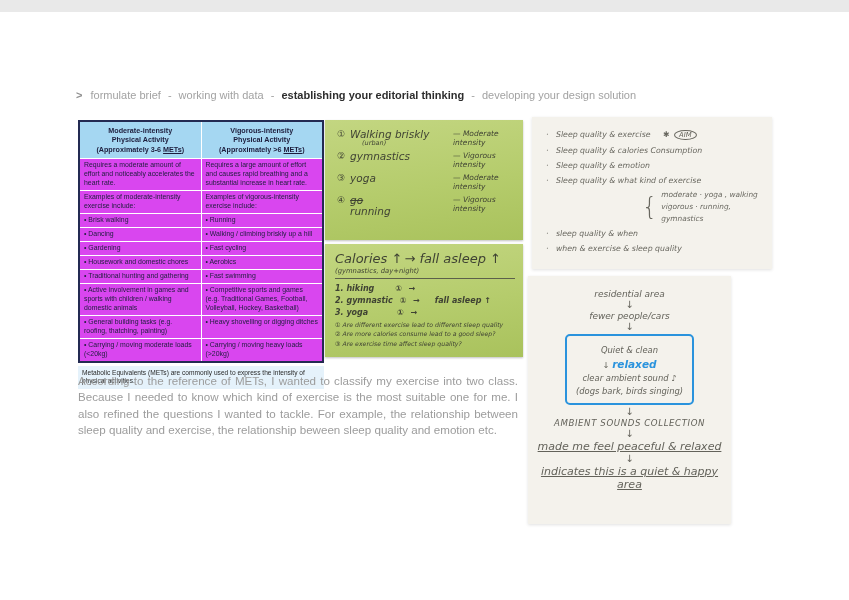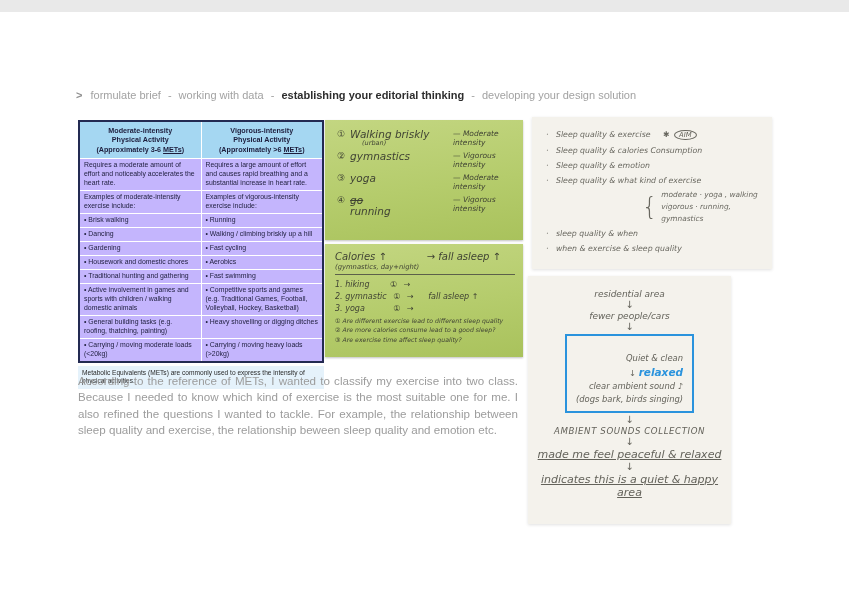--- a/index.html
+++ b/index.html
@@ -8,46 +8,46 @@
 
   
   .breadcrumb{position:absolute;left:76px;top:77px;font-size:11px;color:#a2a2a2;white-space:nowrap;}
   .bc-prefix{color:#8f8f8f;font-weight:bold;margin-right:5px;}
   .bc-sep{margin:0 4px;color:#a2a2a2;}
   .bc-item{color:#a2a2a2;}
   .bc-active{color:#2d2d2d;font-weight:bold;}
 
   
   .mets-wrap{position:absolute;left:78px;top:108px;width:246px;}
-  table.mets{width:100%;border-collapse:collapse;background:#c4b5fd;border:2px solid #232a52;
+  table.mets{width:100%;border-collapse:collapse;background:#d946ef;border:2px solid #232a52;
              font-size:6.9px;color:#1d1d3c;line-height:1.3;table-layout:fixed;}
   table.mets td{border:1px solid #ffffff;padding:2px 4px;vertical-align:top;}
   table.mets tr.hdr td{background:#a5d7f2;text-align:center;font-weight:bold;padding:4px 2px;font-size:7.2px;}
   .mets-link{text-decoration:underline;text-align:right;}
   .mets-footnote{margin-top:3px;background:#e5f2fb;color:#2a2a2a;font-size:6.6px;line-height:1.35;
                  padding:3px 4px;}
 
   
   .gnote{position:absolute;width:198px;box-sizing:border-box;
          background:linear-gradient(172deg,#c3d681 0%,#b5cc6c 55%,#a9c25c 100%);
          box-shadow:0 1px 2px rgba(0,0,0,.25);
          font-family:"DejaVu Sans",sans-serif;font-style:italic;color:#3f4233;}
   .gnote1{left:325px;top:108px;height:120px;padding:9px 8px 4px 12px;}
   .gnote2{left:325px;top:232px;height:113px;padding:7px 8px 4px 10px;}
   .n1-row{display:flex;align-items:flex-start;margin-bottom:4px;}
   .n1-num{font-size:9px;margin-right:5px;font-style:normal;}
   .n1-name{font-size:10.5px;flex:1;line-height:1.05;}
   .n1-sub{display:block;font-size:6.5px;margin-left:12px;}
   .n1-int{width:62px;font-size:7.5px;line-height:1.2;}
   .struck{text-decoration:line-through;}
-  .n2-head{display:flex;font-size:10px;}
+  .n2-head{display:flex;font-size:13px;}
   .n2-head .sp{flex:1;}
   .n2-sub{font-size:6.8px;margin-top:1px;}
   .n2-rule{border:none;border-top:1px solid #5c604a;margin:3px 0 5px 0;}
-  .n2-li{font-size:8px;margin-bottom:3px;}
+  .n2-li{font-size:8px;margin-bottom:3px;font-weight:bold;}
   .n2-li .mk{font-style:normal;margin:0 4px;}
   .n2-q{font-size:6.2px;line-height:1.5;}
   .n2-q .mk{font-style:normal;margin-right:2px;}
 
   
   .paper{position:absolute;background:#f4f2ec;box-shadow:0 1px 3px rgba(0,0,0,.12);
          font-family:"DejaVu Sans",sans-serif;font-style:italic;color:#68675f;}
   .paper1{left:532px;top:105px;width:240px;height:152px;box-sizing:border-box;padding:13px 8px 6px 14px;}
   .p1-line{font-size:7.8px;margin-bottom:6px;white-space:nowrap;}
   .p1-bullet{margin-right:5px;}
@@ -57,22 +57,22 @@
   .p1-brace .br{font-size:24px;font-weight:100;font-style:normal;margin-right:4px;color:#68675f;}
   .p1-brace .lines{font-size:7.4px;line-height:1.6;}
 
   
   .paper2{left:528px;top:264px;width:203px;height:248px;box-sizing:border-box;padding:13px 6px 6px 6px;
           text-align:center;color:#63625a;}
   .fc-beautiful{color:#2a93dd;font-weight:bold;font-size:11px;margin-left:34px;line-height:1;}
   .fc-caret{display:block;color:#2a93dd;font-size:8px;line-height:.5;font-style:normal;margin-left:-20px;}
   .fc-node{font-size:9px;}
   .fc-arrow{font-size:10px;line-height:1.2;font-style:normal;color:#63625a;}
-  .fc-box{display:inline-block;border:2px solid #2a93dd;border-radius:0;padding:16px 9px 5px 9px;
-          text-align:right;font-size:8.4px;line-height:1.5;margin:1px 0;}
+  .fc-box{display:inline-block;border:2px solid #2a93dd;border-radius:5px;padding:8px 9px 5px 9px;
+          text-align:center;font-size:8.4px;line-height:1.5;margin:1px 0;}
   .fc-relaxed{color:#2a93dd;font-weight:bold;font-size:10.5px;}
   .fc-box .dn{font-style:normal;}
   .fc-caps{font-size:8.6px;letter-spacing:.6px;}
   .fc-small{font-size:11px;text-decoration:underline;}
 
   
   .para{position:absolute;left:78px;top:361px;width:440px;font-size:11.6px;color:#9c9c9c;line-height:1.42;}
   .para p{margin:0;}
   .para .just{text-align:justify;}
 </style>

